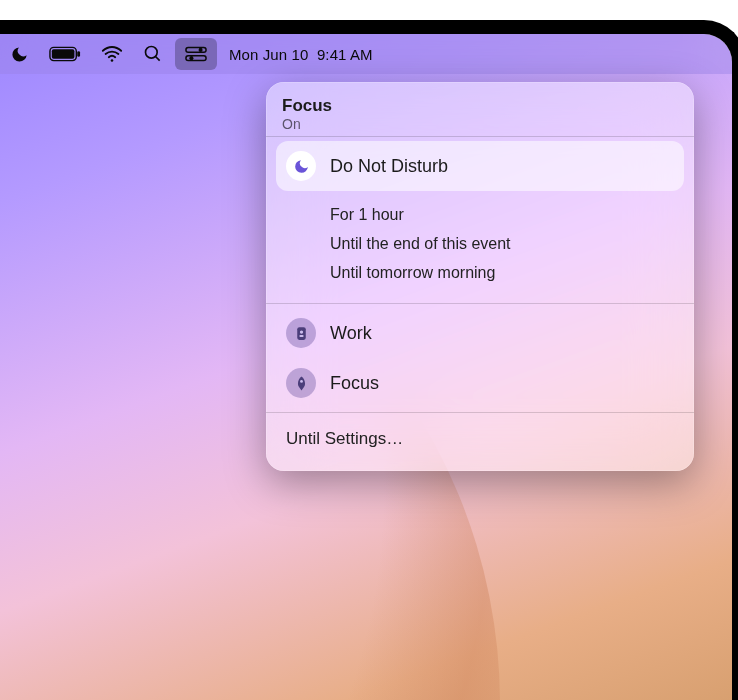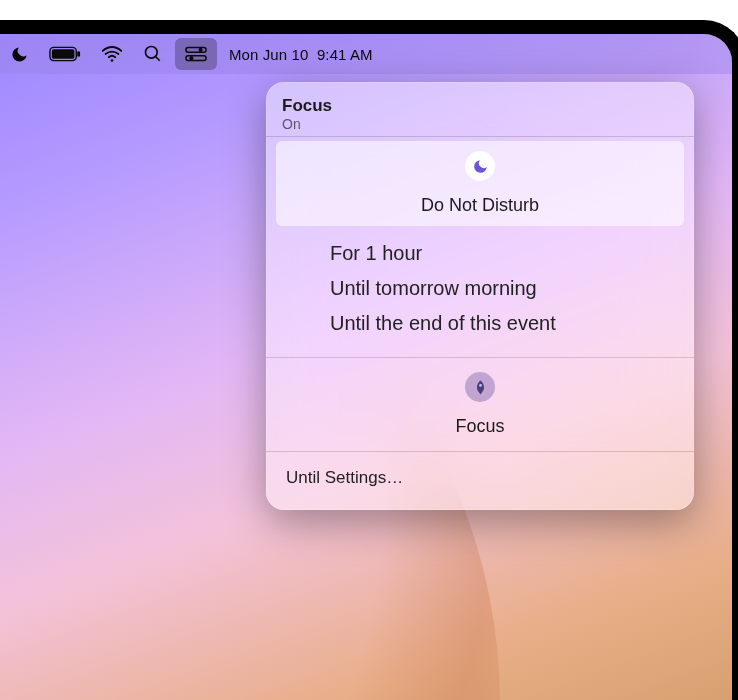--- a/index.html
+++ b/index.html
@@ -87,24 +87,23 @@
     .divider {
       height: 1px;
       background: rgba(0,0,0,.15);
       margin: 4px -16px;
     }
     .row {
       display: flex;
       align-items: center;
       gap: 14px;
       padding: 10px 4px;
-      border-radius: 6px;
+      border-radius: 12px;
       font-size: 18px;
       font-weight: 500;
-      flex-direction: column;
     }
     .row.selected {
       background: rgba(255,255,255,0.55);
       margin: 2px -6px;
       padding: 10px 10px;
     }
     .icon-circle {
       width: 30px; height: 30px;
       border-radius: 50%;
       background: rgba(90,70,150,.35);
@@ -117,21 +116,21 @@
       background: #fff;
     }
     .icon-circle svg { width: 17px; height: 17px; }
     .subopts {
       display: flex;
       flex-direction: column;
       gap: 4px;
       padding: 10px 4px 14px 48px;
     }
     .subopt {
-      font-size: 20px;
+      font-size: 16px;
       font-weight: 400;
       color: #222;
       line-height: 1.55;
     }
     .settings-row {
       padding: 12px 4px 14px 4px;
       font-size: 17px;
       color: #222;
     }
     .wave {
@@ -195,27 +194,37 @@
       <span class="icon-circle">
         <svg viewBox="0 0 24 24" fill="#6A54D8">
             <path d="M21 12.8A9 9 0 1 1 11.2 3a7 7 0 0 0 9.8 9.8z"></path>
           </svg>
       </span>
       <span>Do Not Disturb</span>
     </div>
 
     <div class="subopts">
       <div class="subopt">For 1 hour</div>
+      <div class="subopt">Until the end of this event</div>
       <div class="subopt">Until tomorrow morning</div>
-      <div class="subopt">Until the end of this event</div>
     </div>
 
     <div class="divider"></div>
 
 
+    <div class="row">
+      <span class="icon-circle">
+        <svg viewBox="0 0 24 24" fill="#4b3e7a">
+            <rect x="6" y="3" width="12" height="18" rx="3"></rect>
+            <circle cx="12" cy="10" r="2.3" fill="#cbbced"></circle>
+            <rect x="9" y="14" width="6" height="3" rx="1.5" fill="#cbbced"></rect>
+          </svg>
+      </span>
+      <span>Work</span>
+    </div>
 
     <div class="row">
       <span class="icon-circle">
         <svg viewBox="0 0 24 24" fill="#4b3e7a">
             <path d="M12 2c3 2 5 6 5 10 0 2-.6 3.8-1.5 5L12 22l-3.5-5C7.6 15.8 7 14 7 12c0-4 2-8 5-10z"></path>
             <circle cx="12" cy="9" r="2" fill="#cbbced"></circle>
           </svg>
       </span>
       <span>Focus</span>
     </div>

